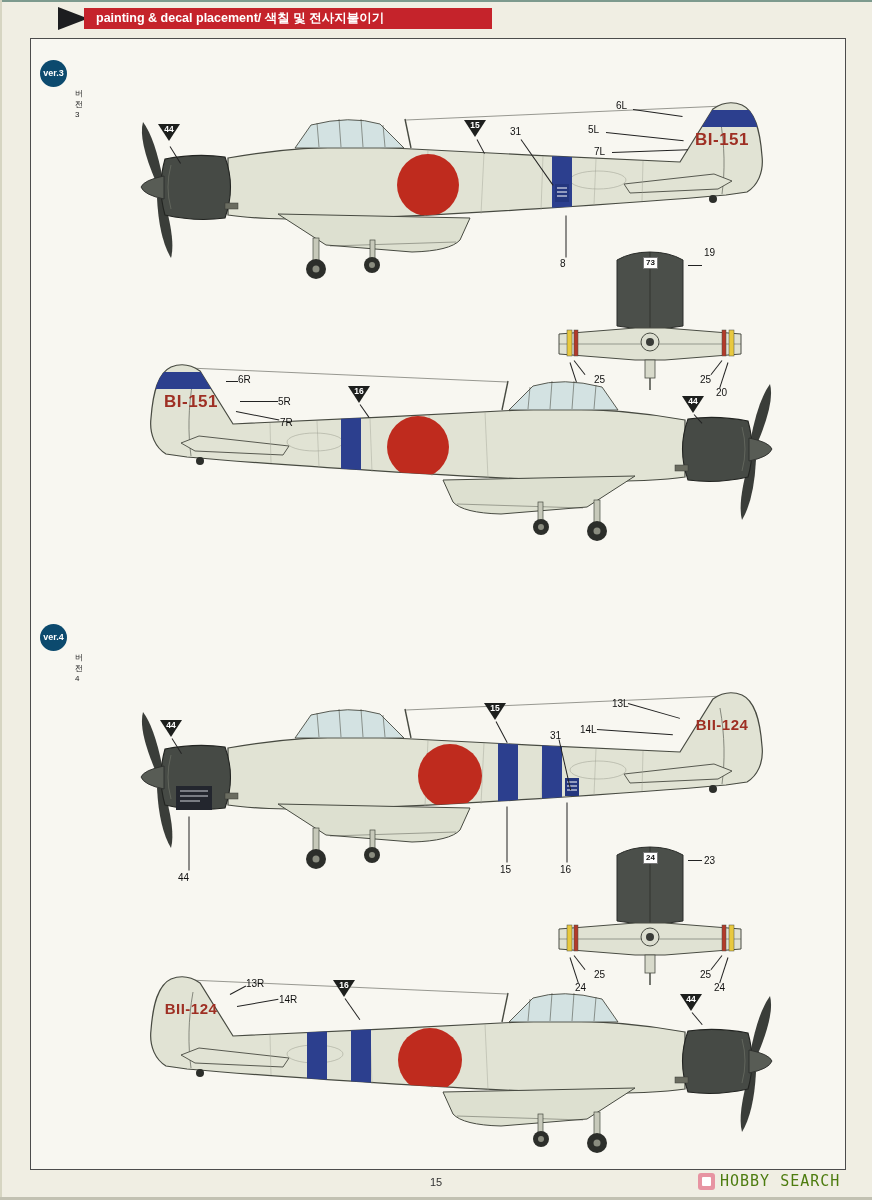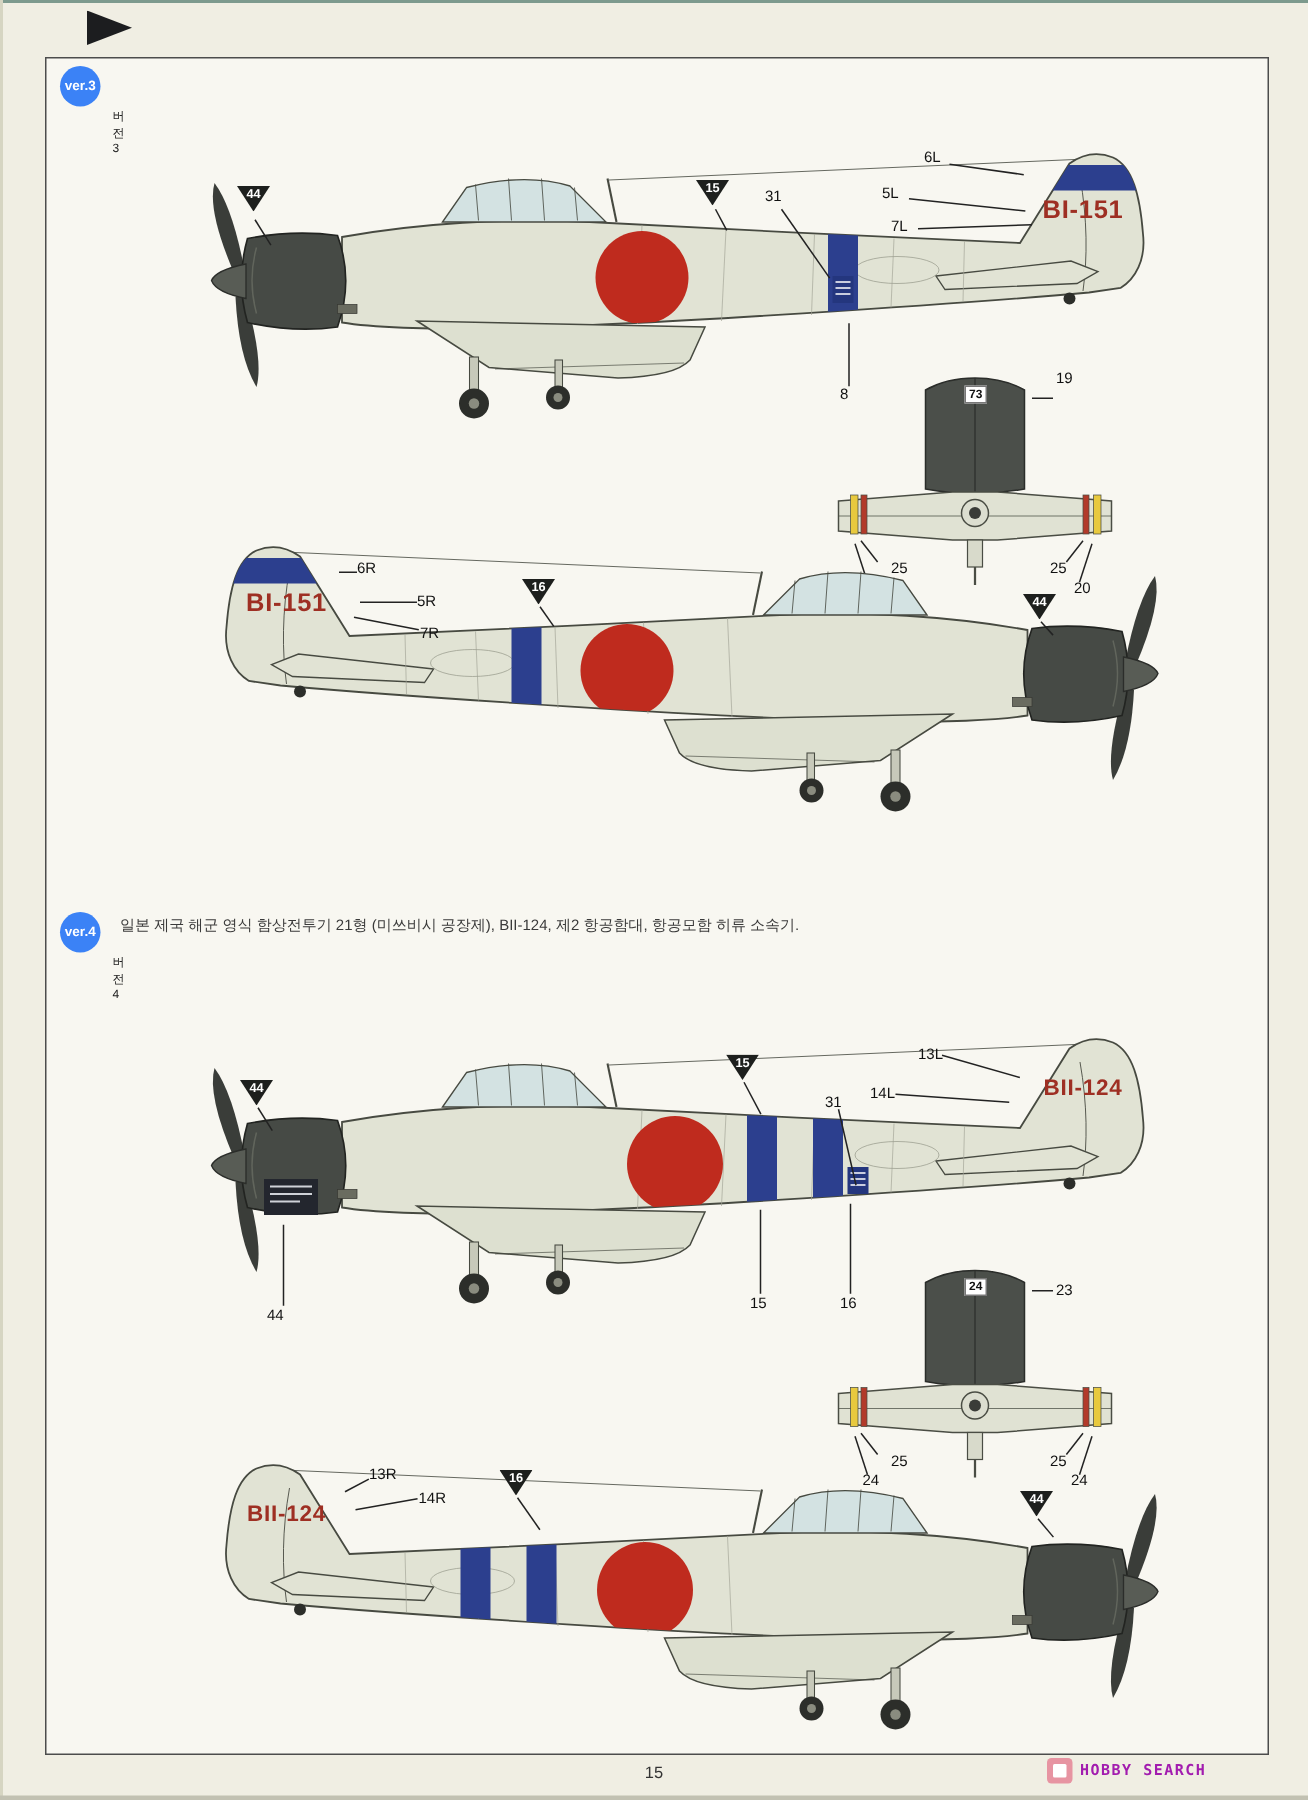--- a/index.html
+++ b/index.html
@@ -4,35 +4,35 @@
 <style>
   html,body{margin:0;padding:0;background:#e8e6da;}
   .page{position:relative;width:872px;height:1200px;background:#f0eee3;font-family:"Liberation Sans","DejaVu Sans",sans-serif;overflow:hidden;}
   .edge-top{position:absolute;left:0;top:0;width:872px;height:2px;background:#7d9a8e;}
   .edge-left{position:absolute;left:0;top:0;width:2px;height:1200px;background:#d6d5c2;}
   .edge-bottom{position:absolute;left:0;top:1197px;width:872px;height:3px;background:#c2c1b2;}
   .sheet{position:absolute;left:30px;top:38px;width:814px;height:1130px;background:#f8f7f1;border:1.6px solid #4c4c4c;}
   .pennant{position:absolute;left:58px;top:7px;width:30px;height:23px;background:#1c1d1f;clip-path:polygon(0 0,100% 50%,0 100%);}
   .header-bar{position:absolute;left:84px;top:8px;width:408px;height:21px;background:#c5232b;color:#fff;font-size:12.5px;font-weight:bold;line-height:21px;padding-left:12px;box-sizing:border-box;white-space:nowrap;}
   .vbadge{position:absolute;width:27px;text-align:center;}
-  .vbadge .circ{width:27px;height:27px;border-radius:50%;background:#3b82f6;color:#fff;font-size:9px;font-weight:bold;line-height:27px;text-align:center;}
+  .vbadge .circ{width:27px;height:27px;border-radius:50%;background:#0c4a6e;color:#fff;font-size:9px;font-weight:bold;line-height:27px;text-align:center;margin-top:16px;}
   .vbadge .sub{font-size:8px;color:#222;margin-top:1px;margin-left:35px;}
   .desc{position:absolute;left:80px;color:#2e2e2e;white-space:nowrap;}
   .desc .en{font-size:10.5px;margin-bottom:3px;}
   .desc .ko{font-size:10px;color:#3a3a3a;}
   .ac,.uv{position:absolute;}
   .num{position:absolute;font-size:10px;color:#111;white-space:nowrap;}
   .chip{position:absolute;background:#fff;border:1px solid #777;font-size:8px;font-weight:bold;padding:0 2px;color:#111;line-height:10px;}
   .flag{position:absolute;width:22px;height:17px;background:#1d1f1d;clip-path:polygon(0 0,100% 0,50% 100%);color:#fff;font-size:8.5px;font-weight:bold;text-align:center;line-height:11px;}
   .leader{position:absolute;height:1px;background:#222;transform-origin:0 50%;}
   .pageno{position:absolute;left:0;right:0;top:1176px;text-align:center;font-size:11px;color:#333;}
   .wm{position:absolute;left:698px;top:1172px;display:flex;align-items:center;gap:5px;}
   .wm .ic{width:17px;height:17px;background:#e794a2;border-radius:3px;position:relative;}
   .wm .ic::after{content:"";position:absolute;left:4px;top:4px;right:4px;bottom:4px;background:#fff;border-radius:1px;}
-  .wm .tx{font-family:"DejaVu Sans Mono",monospace;font-weight:bold;font-size:10px;letter-spacing:1px;color:#a21caf;}
+  .wm .tx{font-family:"DejaVu Sans Mono",monospace;font-weight:normal;font-size:15px;letter-spacing:1px;color:#4d7c0f;}
 </style>
 </head>
 <body>
 
 <div class="page">
   <div class="edge-top"></div>
   <div class="edge-left"></div>
   <div class="edge-bottom"></div>
 
   <svg style="position:absolute;width:0;height:0" aria-hidden="true">
@@ -67,20 +67,21 @@
         <path d="M300,62 L297,128 M356,65 L353,126 M415,68 L413,122 M468,71 L466,117 M515,73 L514,113" stroke="#a2a496" stroke-width="0.45" fill="none"></path>
         <ellipse cx="470" cy="92" rx="28" ry="9" fill="none" stroke="#9a9c8e" stroke-width="0.5"></ellipse>
       </symbol>
       <clipPath id="fusclip">
           <path d="M100,70 C150,61 210,57 265,60 C350,65 470,70 552,74 L585,21 Q599,11 614,17 C627,23 632,42 634,68 C636,85 629,98 619,104 L598,107 C520,114 300,129 200,131 C158,132 118,130 100,127 Z"></path>
         </clipPath>
     </defs>
   </svg>
 
   <div class="pennant"></div>
+  <div class="header-bar">painting &amp; decal placement/ 색칠 및 전사지붙이기</div>
 
   <div class="sheet"></div>
 
   <div class="vbadge" style="left:40px;top:44px">
     <div class="circ">ver.3</div>
     <div class="sub">버전3</div>
   </div>
 
   <svg class="ac" style="left:128px;top:88px" width="660" height="210" viewBox="0 0 660 210">
     <use href="#airframe"></use>
@@ -158,21 +159,20 @@
   <div class="leader" style="left:240px;top:401px;width:38px"></div>
   <div class="leader" style="left:236px;top:411px;width:44px;transform:rotate(11deg)"></div>
   <div class="leader" style="left:360px;top:404px;width:16px;transform:rotate(55deg)"></div>
   <div class="leader" style="left:694px;top:414px;width:12px;transform:rotate(48deg)"></div>
 
   <div class="vbadge" style="left:40px;top:608px">
     <div class="circ">ver.4</div>
     <div class="sub">버전4</div>
   </div>
   <div class="desc" style="top:610px">
-    <div class="ko">일본 제국 해군 영식 함상전투기 21형 (미쓰비시 공장제), BII-124, 제2 항공함대, 항공모함 히류 소속기.</div>
   </div>
 
   <svg class="ac" style="left:128px;top:678px" width="660" height="210" viewBox="0 0 660 210">
     <use href="#airframe"></use>
     <g clip-path="url(#fusclip)">
       <circle cx="322" cy="98" r="32" fill="#bf2b1e"></circle>
       <rect x="370" y="58" width="20" height="74" fill="#2c3f8e"></rect>
       <rect x="414" y="58" width="20" height="74" fill="#2c3f8e"></rect>
     </g>
     <g>

